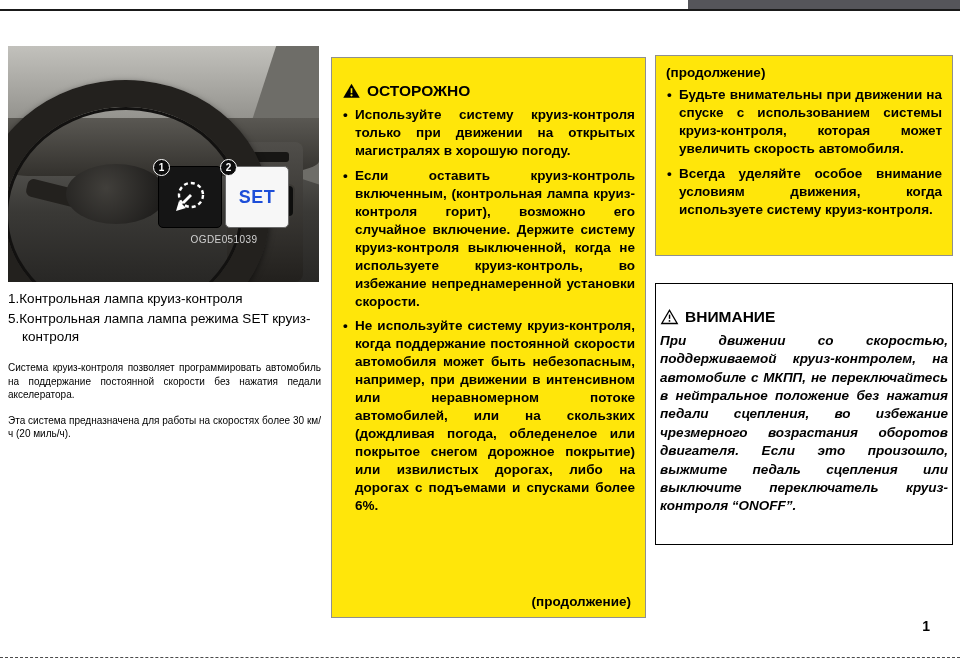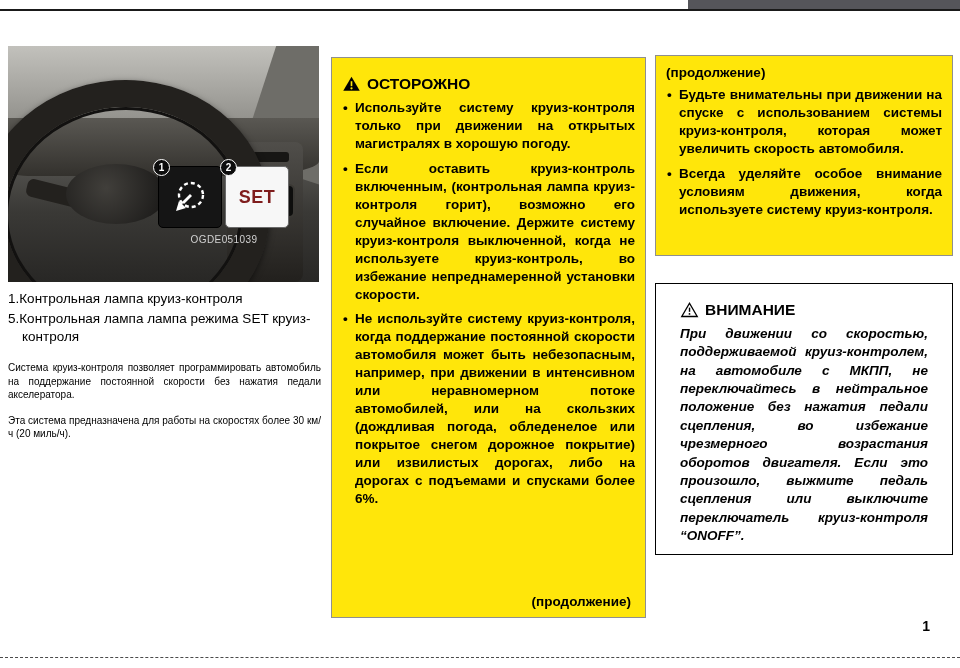--- a/index.html
+++ b/index.html
@@ -48,50 +48,50 @@
   
   .inset { position:absolute; left:150px; top:120px; display:flex; gap:3px; z-index:3; }
   .inset-box { position:relative; width:62px; height:60px; border-radius:5px;
            display:flex; align-items:center; justify-content:center; }
   .inset-box.dark  { background:#151515; border:1px solid #000; }
   .inset-box.light { background:#f7f7f7; border:1px solid #6a6a6a; }
   .badge { position:absolute; top:-8px; left:-6px; width:15px; height:15px; border-radius:50%;
            background:#0d0d0d; border:1.5px solid #fff; color:#fff;
            font-size:10px; font-weight:bold; display:flex; align-items:center; justify-content:center; }
   .gauge-svg { width:40px; height:40px; }
-  .set-label { font-size:18px; font-weight:bold; color:#7f1d1d; letter-spacing:.5px; }
+  .set-label { font-size:18px; font-weight:bold; color:#1d4ed8; letter-spacing:.5px; }
   .photo-code { position:absolute; left:152px; top:188px; width:128px; text-align:center;
            font-size:10px; color:#d2d2d2; letter-spacing:.4px; z-index:3; }
 
   
   .legend { margin-top:8px; }
   .legend-item { margin:0 0 2px 0; font-size:13.5px; line-height:1.32;
            padding-left:14px; text-indent:-14px; }
   .body-text { margin:16px 0 0 0; font-size:10px; line-height:1.34; text-align:justify; }
   .body-text.p2 { margin-top:12px; }
 
   
   .warn-box { box-sizing:border-box; background:var(--warning-yellow,#ffe60a);
            border:1px solid var(--box-border,#8f8f8f); padding:9px 10px 8px 10px; }
   .caution { min-height:561px; display:flex; flex-direction:column; }
   .warn-title { display:flex; gap:6px; font-size:15.5px; font-weight:bold;
-           margin:8px 0 6px 0; }
+           margin:15px 0 6px 0; }
   .tri { width:19px; height:18px; flex:0 0 auto; }
   .warn-list { list-style:none; margin:0; padding:0; }
   .warn-list li { position:relative; padding-left:13px; margin:0 0 7px 0;
            font-size:13.5px; font-weight:bold; line-height:1.33; text-align:justify; }
   .warn-list li::before { content:"•"; position:absolute; left:1px; top:0; }
   .cont-footer { margin-top:auto; text-align:right; font-size:13.5px; font-weight:bold; padding-right:4px; }
   .cont-box { min-height:201px; }
   .cont-header { font-size:13.5px; font-weight:bold; margin:0 0 6px 0; }
 
   
   .attention-box { box-sizing:border-box; position:absolute; top:228px; left:0; width:298px;
            min-height:262px; background:#fff; border:1px solid var(--attention-border,#000);
-           padding:9px 24px; }
+           padding:9px 4px; }
   .attention-body { margin:6px 0 0 0; font-size:13.5px; font-weight:bold; font-style:italic;
            line-height:1.36; text-align:justify; }
 
   
   .page-number { position:absolute; right:30px; top:618px; font-size:14px; font-weight:bold; }
   .bottom-dashes { position:absolute; left:0; top:657px; width:960px; height:0;
            border-top:1.6px dashed #4a4a4a; }
 </style>
 </head>
 <body>

